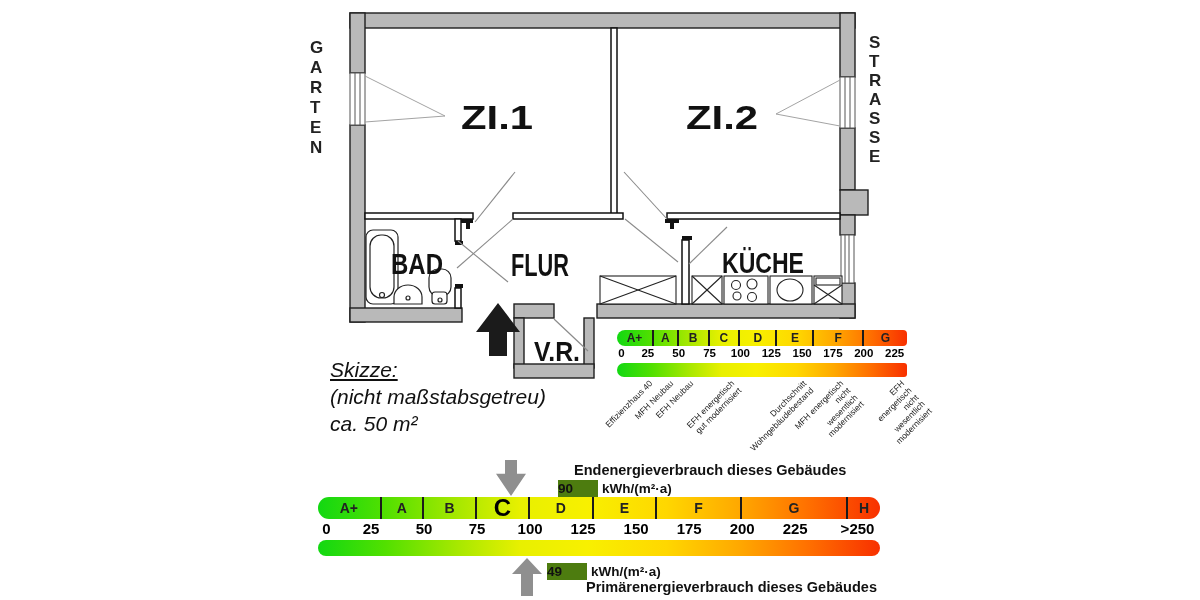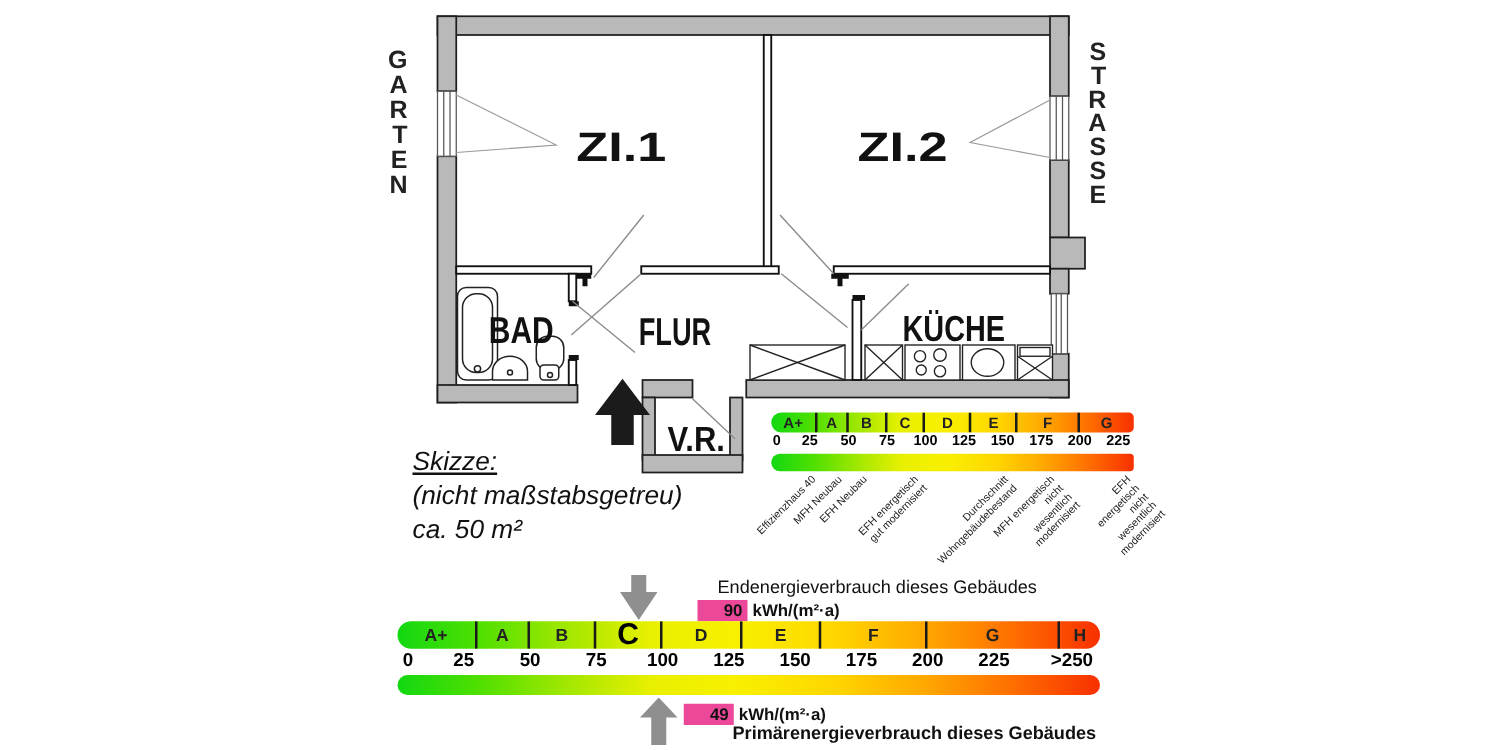--- a/index.html
+++ b/index.html
@@ -1,22 +1,22 @@
 <!DOCTYPE html>
 <html><head>
 <meta charset="utf-8">
 <style>
   html,body{margin:0;padding:0;background:#fff;}
   .stage{position:relative;width:1200px;height:600px;background:#fff;overflow:hidden;
          font-family:"Liberation Sans",sans-serif;color:#111;}
   .plan-svg{position:absolute;left:0;top:0;z-index:1;pointer-events:none;}
 
   
-  .side-label{position:absolute;width:16px;word-break:break-all;text-align:right;
-              font-size:20px;font-weight:bold;line-height:20px;color:#222;z-index:2;}
+  .side-label{position:absolute;width:16px;word-break:break-all;text-align:left;
+              font-size:17px;font-weight:bold;line-height:20px;color:#222;z-index:2;}
   #garten{left:310px;top:38px;}
   #strasse{left:869px;top:33px;line-height:19px;}
 
   
   .note{position:absolute;left:330px;top:356px;font-style:italic;font-size:21px;
         line-height:27px;z-index:2;}
   .note .t{text-decoration:underline;}
 
   
   .bar{position:absolute;left:0;right:0;display:flex;overflow:hidden;
@@ -35,25 +35,25 @@
   .ref{position:absolute;left:617px;top:330px;width:290px;height:135px;z-index:2;}
   .ref .bar{top:0;height:16px;border-radius:8px 4px 4px 8px;font-size:12px;}
   .ref .ticks{top:17px;height:13px;font-size:11.5px;}
   .ref .gradbar{top:33px;height:14px;border-radius:7px 3px 3px 7px;}
   .bench{position:absolute;top:49px;font-size:8.5px;line-height:1.15;color:#222;
          text-align:right;white-space:pre-line;transform:translateX(-100%) rotate(-45deg);
          transform-origin:100% 0;}
 
   
   .cert{position:absolute;left:318px;top:460px;width:562px;height:140px;z-index:2;}
-  .cert .title{position:absolute;left:256px;top:2px;font-size:14.5px;font-weight:normal;white-space:nowrap;}
+  .cert .title{position:absolute;left:256px;top:2px;font-size:14.5px;font-weight:bold;white-space:nowrap;}
   .cert .valrow{position:absolute;font-size:13.5px;font-weight:bold;white-space:nowrap;}
   .cert .valrow.end{left:240px;top:20px;}
   .cert .valrow.pri{left:229px;top:103px;}
-  .valbox{display:inline-block;width:36px;background:#ec4899;text-align:right;
+  .valbox{display:inline-block;width:36px;background:#4d7c0f;
           padding:1px 4px 1px 0;margin-right:4px;}
   .cert .bar{top:37px;height:22px;border-radius:11px;font-size:14px;}
   .cert .bar .seg.current{font-size:24px;color:#000;}
   .cert .ticks{top:60px;height:18px;font-size:15px;}
   .cert .gradbar{top:80px;height:16px;border-radius:8px;}
   .cert .primary-label{position:absolute;left:268px;top:119px;font-size:14.5px;
                        font-weight:bold;white-space:nowrap;}
   .arrow{position:absolute;background:#8f8f8f;}
   .arrow.down{left:178px;top:0;width:30px;height:36px;
      clip-path:polygon(50% 100%,0 38%,30% 38%,30% 0,70% 0,70% 38%,100% 38%);}

